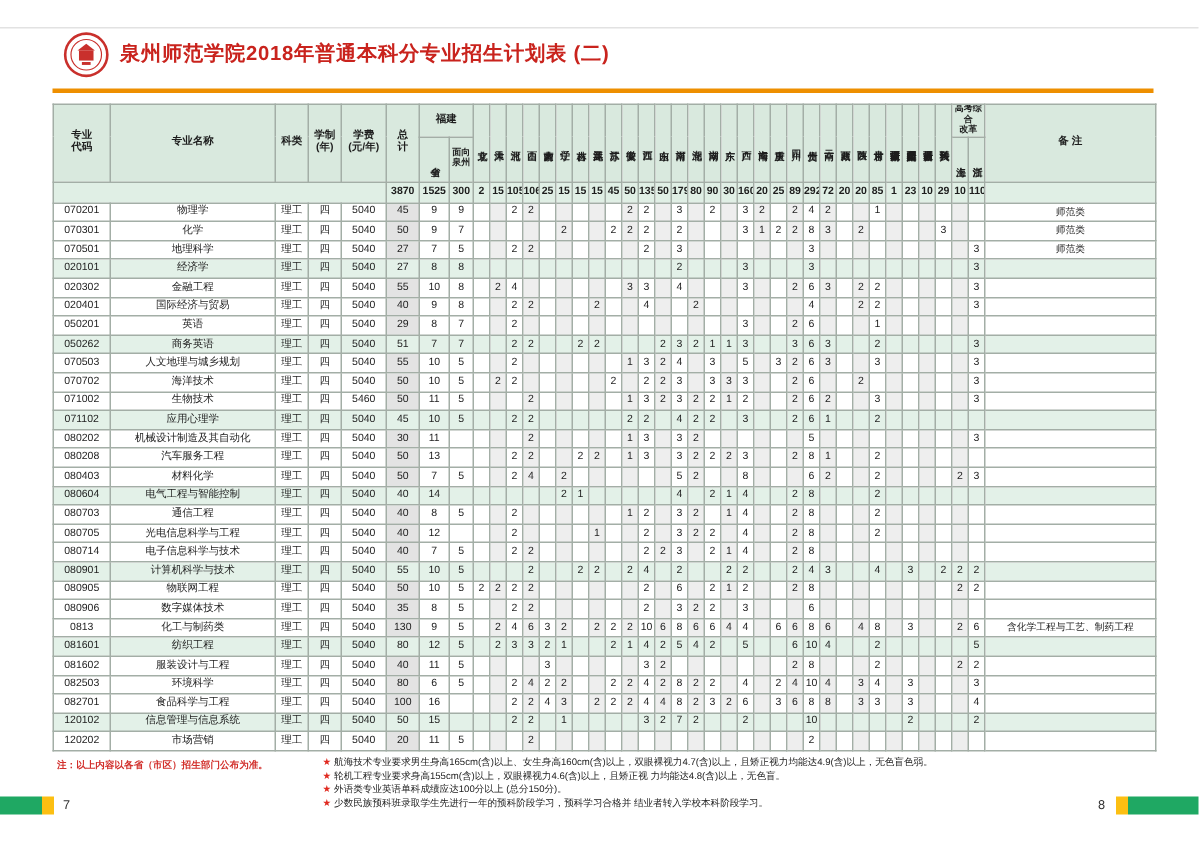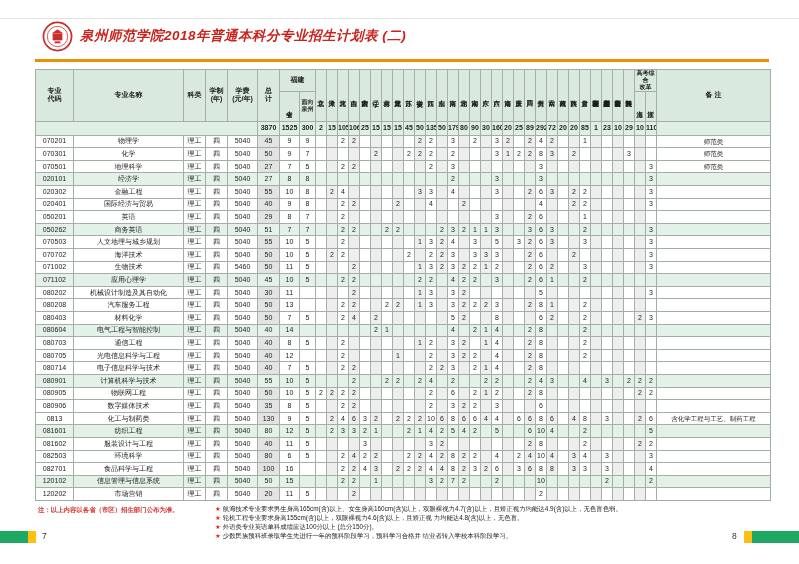--- a/index.html
+++ b/index.html
@@ -6,21 +6,21 @@
   body{
     width:799px;height:564px;position:relative;overflow:hidden;
     background:#ffffff;font-family:"Liberation Sans",sans-serif;
     -webkit-font-smoothing:antialiased;
   }
   .top-hairline{position:absolute;left:0;top:18px;width:799px;height:1px;background:#e2e2e2;}
   
   .seal{position:absolute;left:42px;top:21px;width:31px;height:31px;}
   .page-title{
     position:absolute;left:80px;top:27px;font-size:13.5px;font-weight:bold;
-    color:#c9231d;letter-spacing:.5px;white-space:nowrap;font-style:italic;
+    color:#c9231d;letter-spacing:.5px;white-space:nowrap;
   }
   .orange-rule{position:absolute;left:35px;top:59px;width:734px;height:3px;background:#ee8f00;}
   
   .tbl-wrap{position:absolute;left:35px;top:69px;width:735px;}
   table{border-collapse:collapse;table-layout:fixed;width:735px;}
   th,td{
     border:1px solid #a3aea6;padding:0;text-align:center;vertical-align:middle;
     font-size:7px;line-height:1.15;color:#1d1d1d;overflow:hidden;white-space:pre-line;
   }
   thead th{background:#d9e9de;font-weight:bold;}

